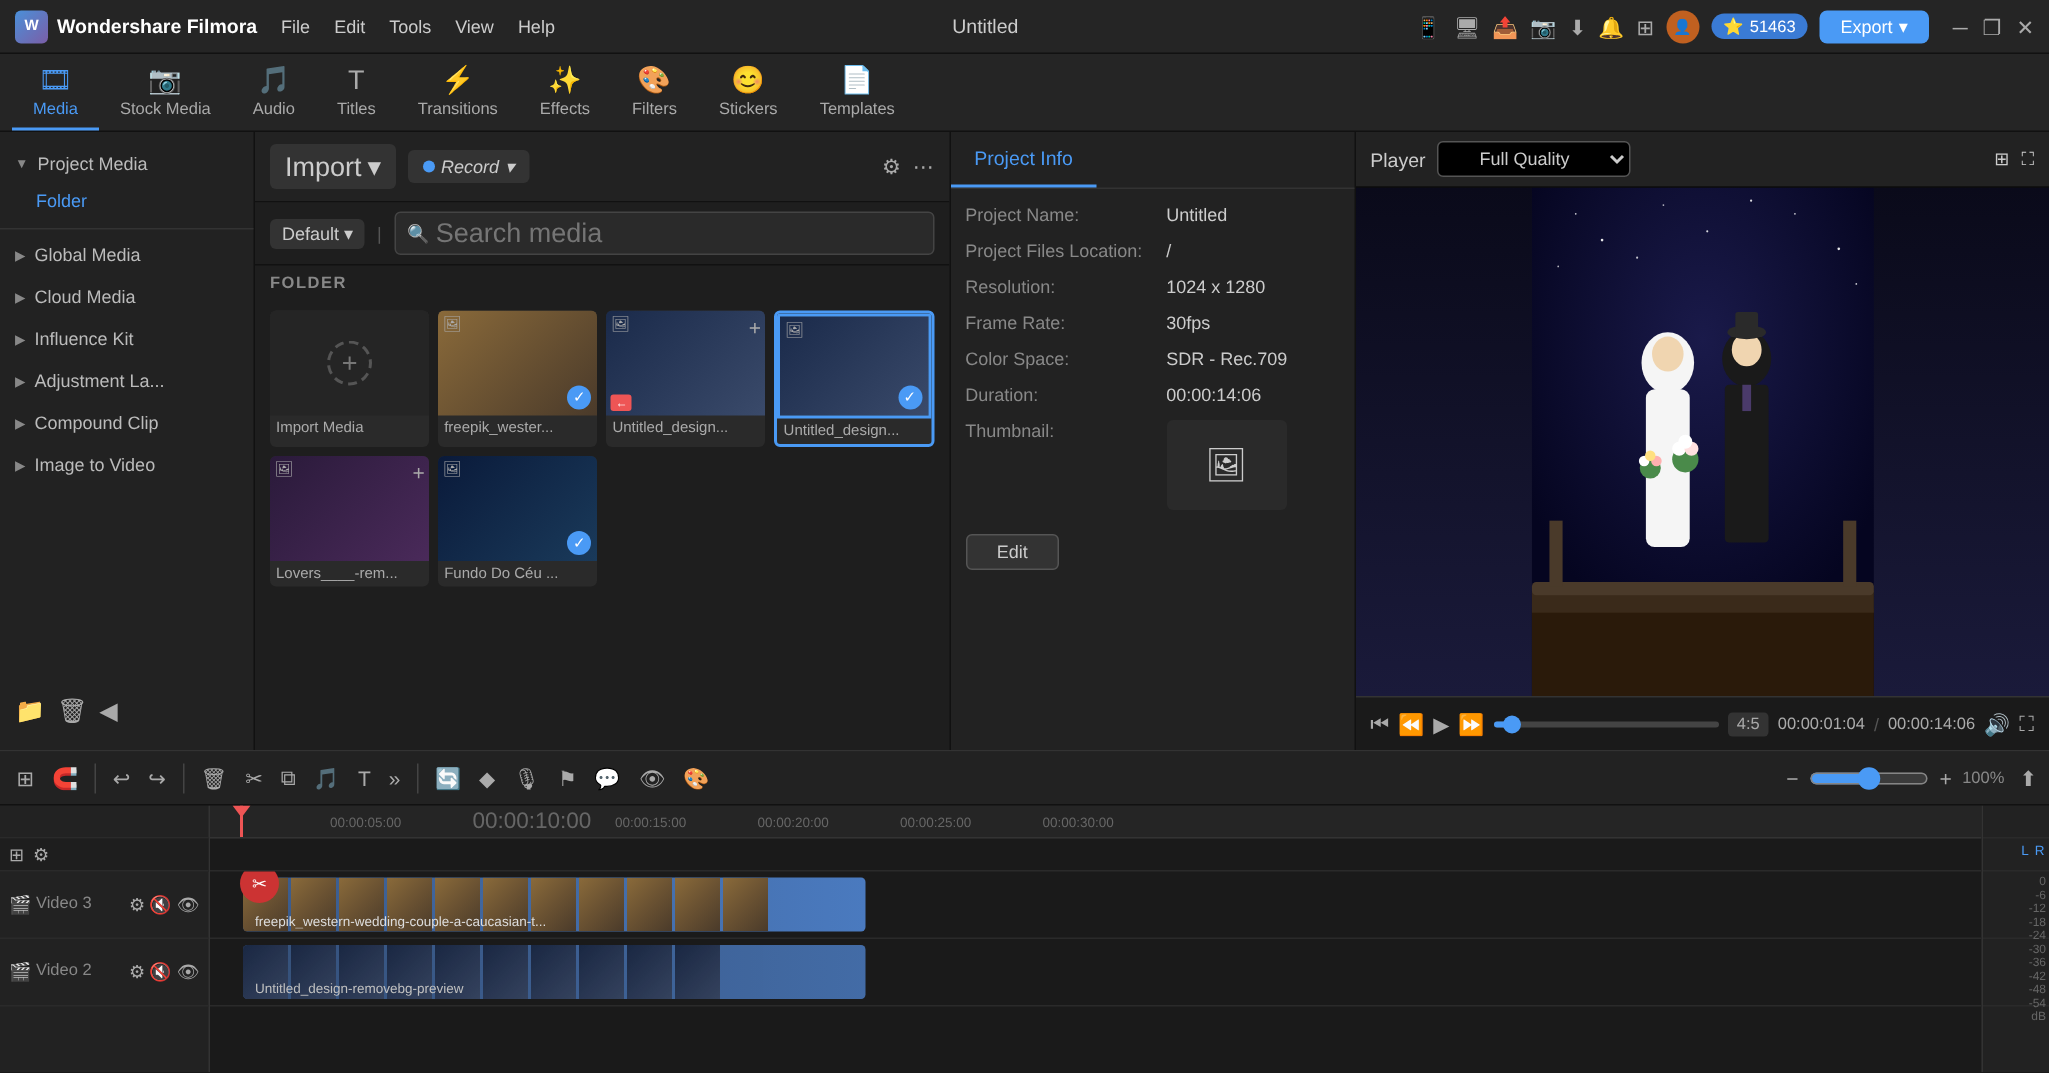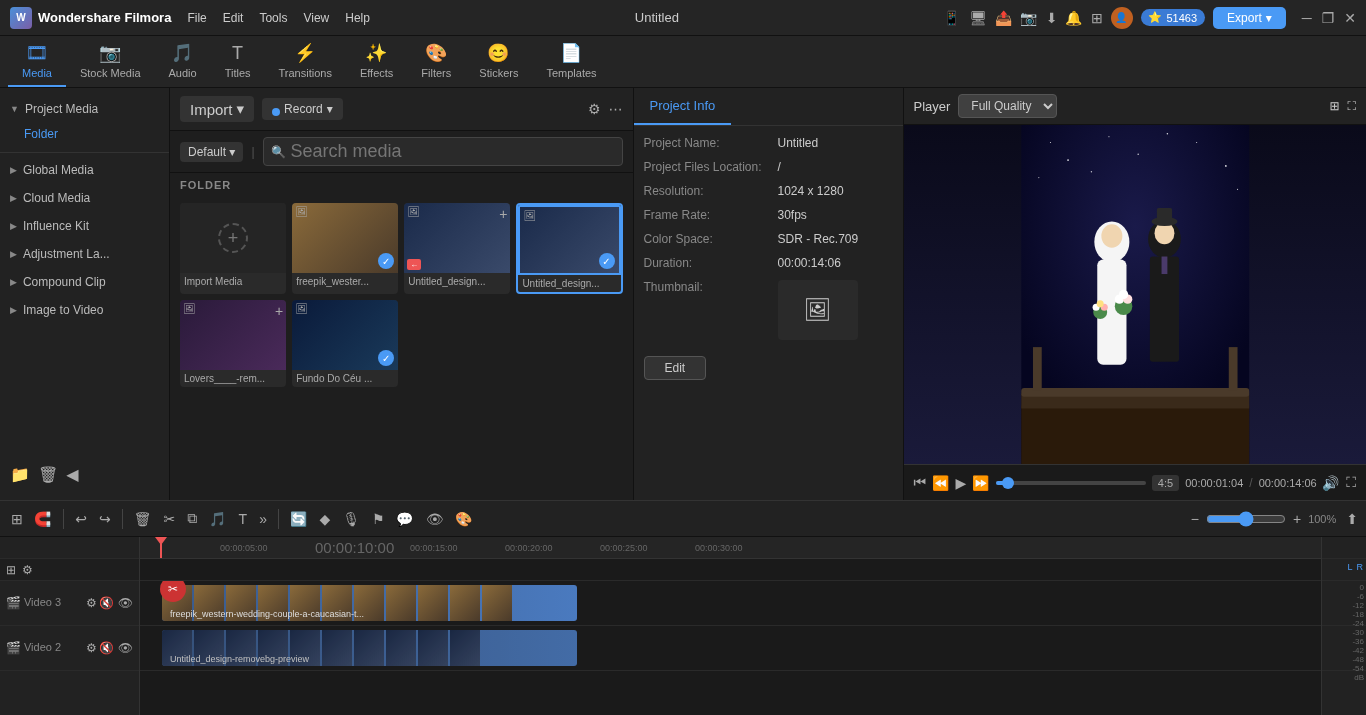--- a/index.html
+++ b/index.html
@@ -35,22 +35,22 @@
     .left-section-header { display: flex; align-items: center; gap: 6px; padding: 6px 10px; cursor: pointer; color: #bbb; font-size: 12px; }
     .left-section-header .arrow { font-size: 9px; color: #888; }
     .left-sub-item { padding: 5px 10px 5px 24px; color: #4a9af5; font-size: 12px; cursor: pointer; }
     .left-divider { height: 1px; background: #333; margin: 4px 0; }
     #left-bottom { display: flex; gap: 8px; padding: 8px 10px; margin-top: auto; }
     #left-bottom .icon-btn { color: #aaa; font-size: 16px; cursor: pointer; }
 
     
     #media-panel { flex: 1; background: #1e1e1e; display: flex; flex-direction: column; overflow: hidden; border-right: 1px solid #111; }
     #media-toolbar { display: flex; align-items: center; gap: 8px; padding: 8px 10px; background: #222; border-bottom: 1px solid #111; }
-    #media-toolbar .import-btn { background: #333; border: none; color: #ccc; border-radius: 4px; padding: 4px 10px; cursor: pointer; font-size: 15px; display: flex; align-items: center; gap: 4px; }
-    #media-toolbar .record-btn { background: #333; border: none; color: #ccc; border-radius: 4px; padding: 4px 10px; cursor: pointer; font-size: 12px; display: flex; align-items: flex-end; gap: 4px; }
+    #media-toolbar .import-btn { background: #333; border: none; color: #ccc; border-radius: 4px; padding: 4px 10px; cursor: pointer; font-size: 18px; display: flex; align-items: center; gap: 4px; }
+    #media-toolbar .record-btn { background: #333; border: none; color: #ccc; border-radius: 4px; padding: 4px 10px; cursor: pointer; font-size: 12px; display: flex; align-items: center; gap: 4px; font-style: italic; }
     #media-toolbar .record-dot { width: 8px; height: 8px; background: #4a9af5; border-radius: 50%; }
     #media-toolbar .filter-icon { color: #aaa; font-size: 14px; margin-left: auto; cursor: pointer; }
     #media-toolbar .more-icon { color: #aaa; font-size: 14px; cursor: pointer; }
     #media-sub-toolbar { display: flex; align-items: center; gap: 8px; padding: 6px 10px; background: #1e1e1e; border-bottom: 1px solid #111; }
     #media-sub-toolbar .default-sel { background: #333; border: none; color: #ccc; border-radius: 4px; padding: 3px 8px; cursor: pointer; font-size: 12px; }
     #media-sub-toolbar .search-box { flex: 1; background: #2a2a2a; border: 1px solid #444; border-radius: 4px; padding: 3px 8px; color: #ccc; font-size: 12px; display: flex; align-items: center; gap: 4px; }
     #media-sub-toolbar .search-box input { background: none; border: none; color: #ccc; font-size: 18px; outline: none; width: 100%; }
     #media-folder-label { padding: 6px 10px; font-size: 11px; color: #888; font-weight: bold; letter-spacing: 1px; }
     #media-grid { display: grid; grid-template-columns: repeat(4, 1fr); gap: 6px; padding: 6px 10px; overflow-y: auto; }
     .media-item { background: #2a2a2a; border-radius: 4px; overflow: hidden; cursor: pointer; position: relative; }
@@ -68,21 +68,21 @@
     .info-row { display: flex; margin-bottom: 10px; align-items: flex-start; }
     .info-label { color: #888; font-size: 12px; width: 134px; flex-shrink: 0; }
     .info-value { color: #ccc; font-size: 12px; }
     .thumbnail-box { width: 80px; height: 60px; background: #2a2a2a; border-radius: 4px; display: flex; align-items: center; justify-content: center; }
     .edit-btn { background: #333; border: 1px solid #555; color: #ccc; border-radius: 4px; padding: 4px 20px; cursor: pointer; font-size: 12px; margin-top: 6px; }
 
     
     #player-panel { flex: 1; background: #1a1a1a; display: flex; flex-direction: column; }
     #player-toolbar { display: flex; align-items: center; gap: 8px; padding: 6px 10px; background: #222; border-bottom: 1px solid #111; }
     #player-toolbar .player-label { color: #ccc; font-size: 13px; }
-    #player-toolbar .quality-sel { background: #404040; border: 1px solid #555; color: #ccc; border-radius: 4px; padding: 3px 8px; font-size: 12px; cursor: pointer; }
+    #player-toolbar .quality-sel { background: #000000; border: 1px solid #555; color: #ccc; border-radius: 4px; padding: 3px 23px; font-size: 12px; cursor: pointer; }
     #player-toolbar .right-icons { margin-left: auto; display: flex; gap: 8px; }
     #player-content { flex: 1; background: #000; position: relative; overflow: hidden; }
     .player-bg { width: 100%; height: 100%; background: linear-gradient(180deg, #0a0a1a 0%, #1a1a3a 100%); position: relative; display: flex; align-items: center; justify-content: center; }
 
     
     #timeline { height: 215px; background: #1a1a1a; border-top: 1px solid #333; display: flex; flex-direction: column; }
     #timeline-toolbar { display: flex; align-items: center; gap: 6px; padding: 4px 8px; background: #222; border-bottom: 1px solid #111; height: 36px; }
     .tl-btn { background: none; border: none; color: #aaa; font-size: 14px; cursor: pointer; padding: 3px; }
     .tl-separator { width: 1px; height: 20px; background: #444; margin: 0 2px; }
     .tl-zoom { display: flex; align-items: center; gap: 4px; margin-left: auto; }

